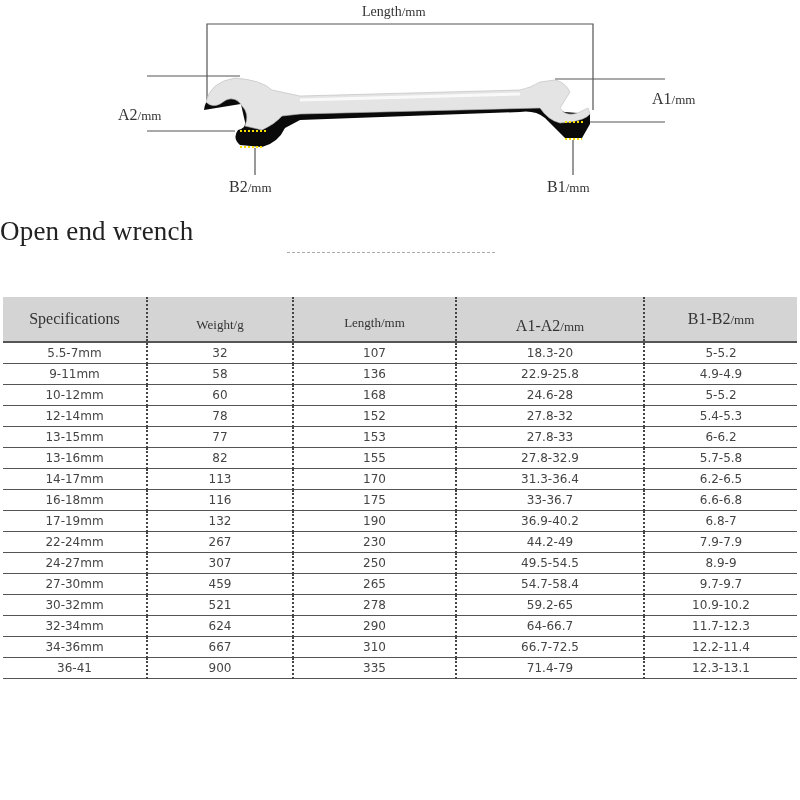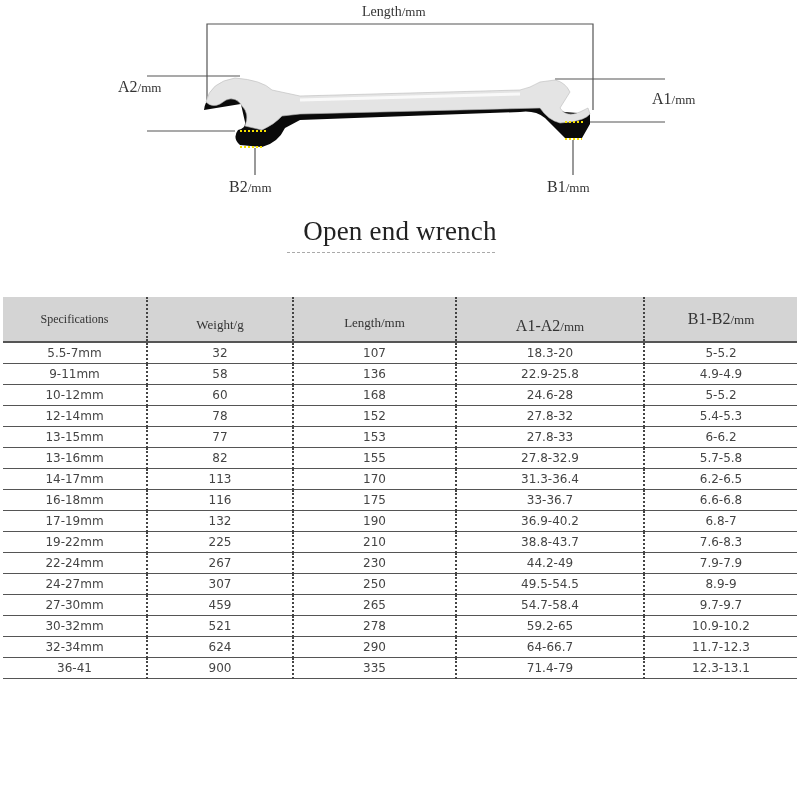--- a/index.html
+++ b/index.html
@@ -1,29 +1,29 @@
 <!DOCTYPE html>
 <html><head>
   <meta charset="utf-8">
   <style>
     html, body { margin: 0; padding: 0; background: #ffffff; }
     body { width: 800px; height: 800px; position: relative; overflow: hidden; font-family: "DejaVu Sans", sans-serif; color: #333; }
     .diagram { position: absolute; left: 0; top: 0; width: 800px; height: 270px; }
     .lbl { position: absolute; font-family: "Liberation Serif", serif; color: #333; white-space: nowrap; }
     .lbl .unit { font-size: 13px; }
-    .title { position: absolute; left: 0; width: 800px; top: 216px; text-align: center; font-family: "Liberation Serif", serif; font-size: 27px; color: #222; letter-spacing: 0.2px; }
+    .title { position: absolute; left: 0; width: 800px; top: 216px; text-align: left; font-family: "Liberation Serif", serif; font-size: 27px; color: #222; letter-spacing: 0.2px; }
     .title-rule { position: absolute; left: 287px; top: 252px; width: 208px; border-top: 1px dashed #aaa; }
     table { position: absolute; left: 3px; top: 297px; width: 794px; border-collapse: collapse; table-layout: fixed; }
     th { background: #d4d4d4; font-weight: normal; font-family: "Liberation Serif", serif; color: #333; height: 30px; padding: 0; border-bottom: 2px solid #555; }
     td { text-align: center; font-size: 12px; color: #444; height: 20px; padding: 0; border-bottom: 1.5px solid #555; font-family: "DejaVu Sans", sans-serif; }
     .c1 { border-right: 2px dotted #444; }
     .c2 { border-right: 2px dotted #444; }
     .c3 { border-right: 2px dotted #444; }
     .c4 { border-right: 2px dotted #444; }
-    th.h-spec { font-size: 12px; }
+    th.h-spec { font-size: 16px; }
     th.h-weight { font-size: 13px; padding-top: 12px; }
     th.h-length { font-size: 13px; padding-top: 8px; }
     th.h-a { font-size: 16px; padding-top: 14px; }
     th.h-b { font-size: 16px; }
   </style>
 </head>
 <body>
 
 <div class="diagram">
   <svg width="800" height="270" viewBox="0 0 800 270">
@@ -47,21 +47,21 @@
 
     <line x1="240" y1="131" x2="266" y2="131" stroke="#f5e000" stroke-width="2" stroke-dasharray="2,2"></line>
     <line x1="240" y1="147" x2="264" y2="147" stroke="#f5e000" stroke-width="2" stroke-dasharray="2,2"></line>
     <line x1="565" y1="122" x2="585" y2="122" stroke="#f5e000" stroke-width="2" stroke-dasharray="2,2"></line>
     <line x1="565" y1="139" x2="582" y2="139" stroke="#f5e000" stroke-width="2" stroke-dasharray="2,2"></line>
   </svg>
 
   <div class="lbl" style="left:362px; top:4px; font-size:14px;">
     <span>Length</span><span class="unit">/mm</span>
   </div>
-  <div class="lbl" style="left:118px; top:78px; font-size:16px;">
+  <div class="lbl" style="left:118px; top:106px; font-size:16px;">
     <span>A2</span><span class="unit">/mm</span>
   </div>
   <div class="lbl" style="left:652px; top:90px; font-size:16px;">
     <span>A1</span><span class="unit">/mm</span>
   </div>
   <div class="lbl" style="left:229px; top:178px; font-size:16px;">
     <span>B2</span><span class="unit">/mm</span>
   </div>
   <div class="lbl" style="left:547px; top:178px; font-size:16px;">
     <span>B1</span><span class="unit">/mm</span>
@@ -146,27 +146,20 @@
         <td>6.6-6.8</td>
       </tr>
       <tr>
         <td class="c1">17-19mm</td>
         <td class="c2">132</td>
         <td class="c3">190</td>
         <td class="c4">36.9-40.2</td>
         <td>6.8-7</td>
       </tr>
       <tr>
-        <td class="c1">19-22mm</td>
-        <td class="c2">225</td>
-        <td class="c3">210</td>
-        <td class="c4">38.8-43.7</td>
-        <td>7.6-8.3</td>
-      </tr>
-      <tr>
         <td class="c1">22-24mm</td>
         <td class="c2">267</td>
         <td class="c3">230</td>
         <td class="c4">44.2-49</td>
         <td>7.9-7.9</td>
       </tr>
       <tr>
         <td class="c1">24-27mm</td>
         <td class="c2">307</td>
         <td class="c3">250</td>
@@ -188,20 +181,27 @@
         <td>10.9-10.2</td>
       </tr>
       <tr>
         <td class="c1">32-34mm</td>
         <td class="c2">624</td>
         <td class="c3">290</td>
         <td class="c4">64-66.7</td>
         <td>11.7-12.3</td>
       </tr>
       <tr>
+        <td class="c1">34-36mm</td>
+        <td class="c2">667</td>
+        <td class="c3">310</td>
+        <td class="c4">66.7-72.5</td>
+        <td>12.2-11.4</td>
+      </tr>
+      <tr>
         <td class="c1">36-41</td>
         <td class="c2">900</td>
         <td class="c3">335</td>
         <td class="c4">71.4-79</td>
         <td>12.3-13.1</td>
       </tr>
     </tbody>
 </table>
 
 </body></html>

